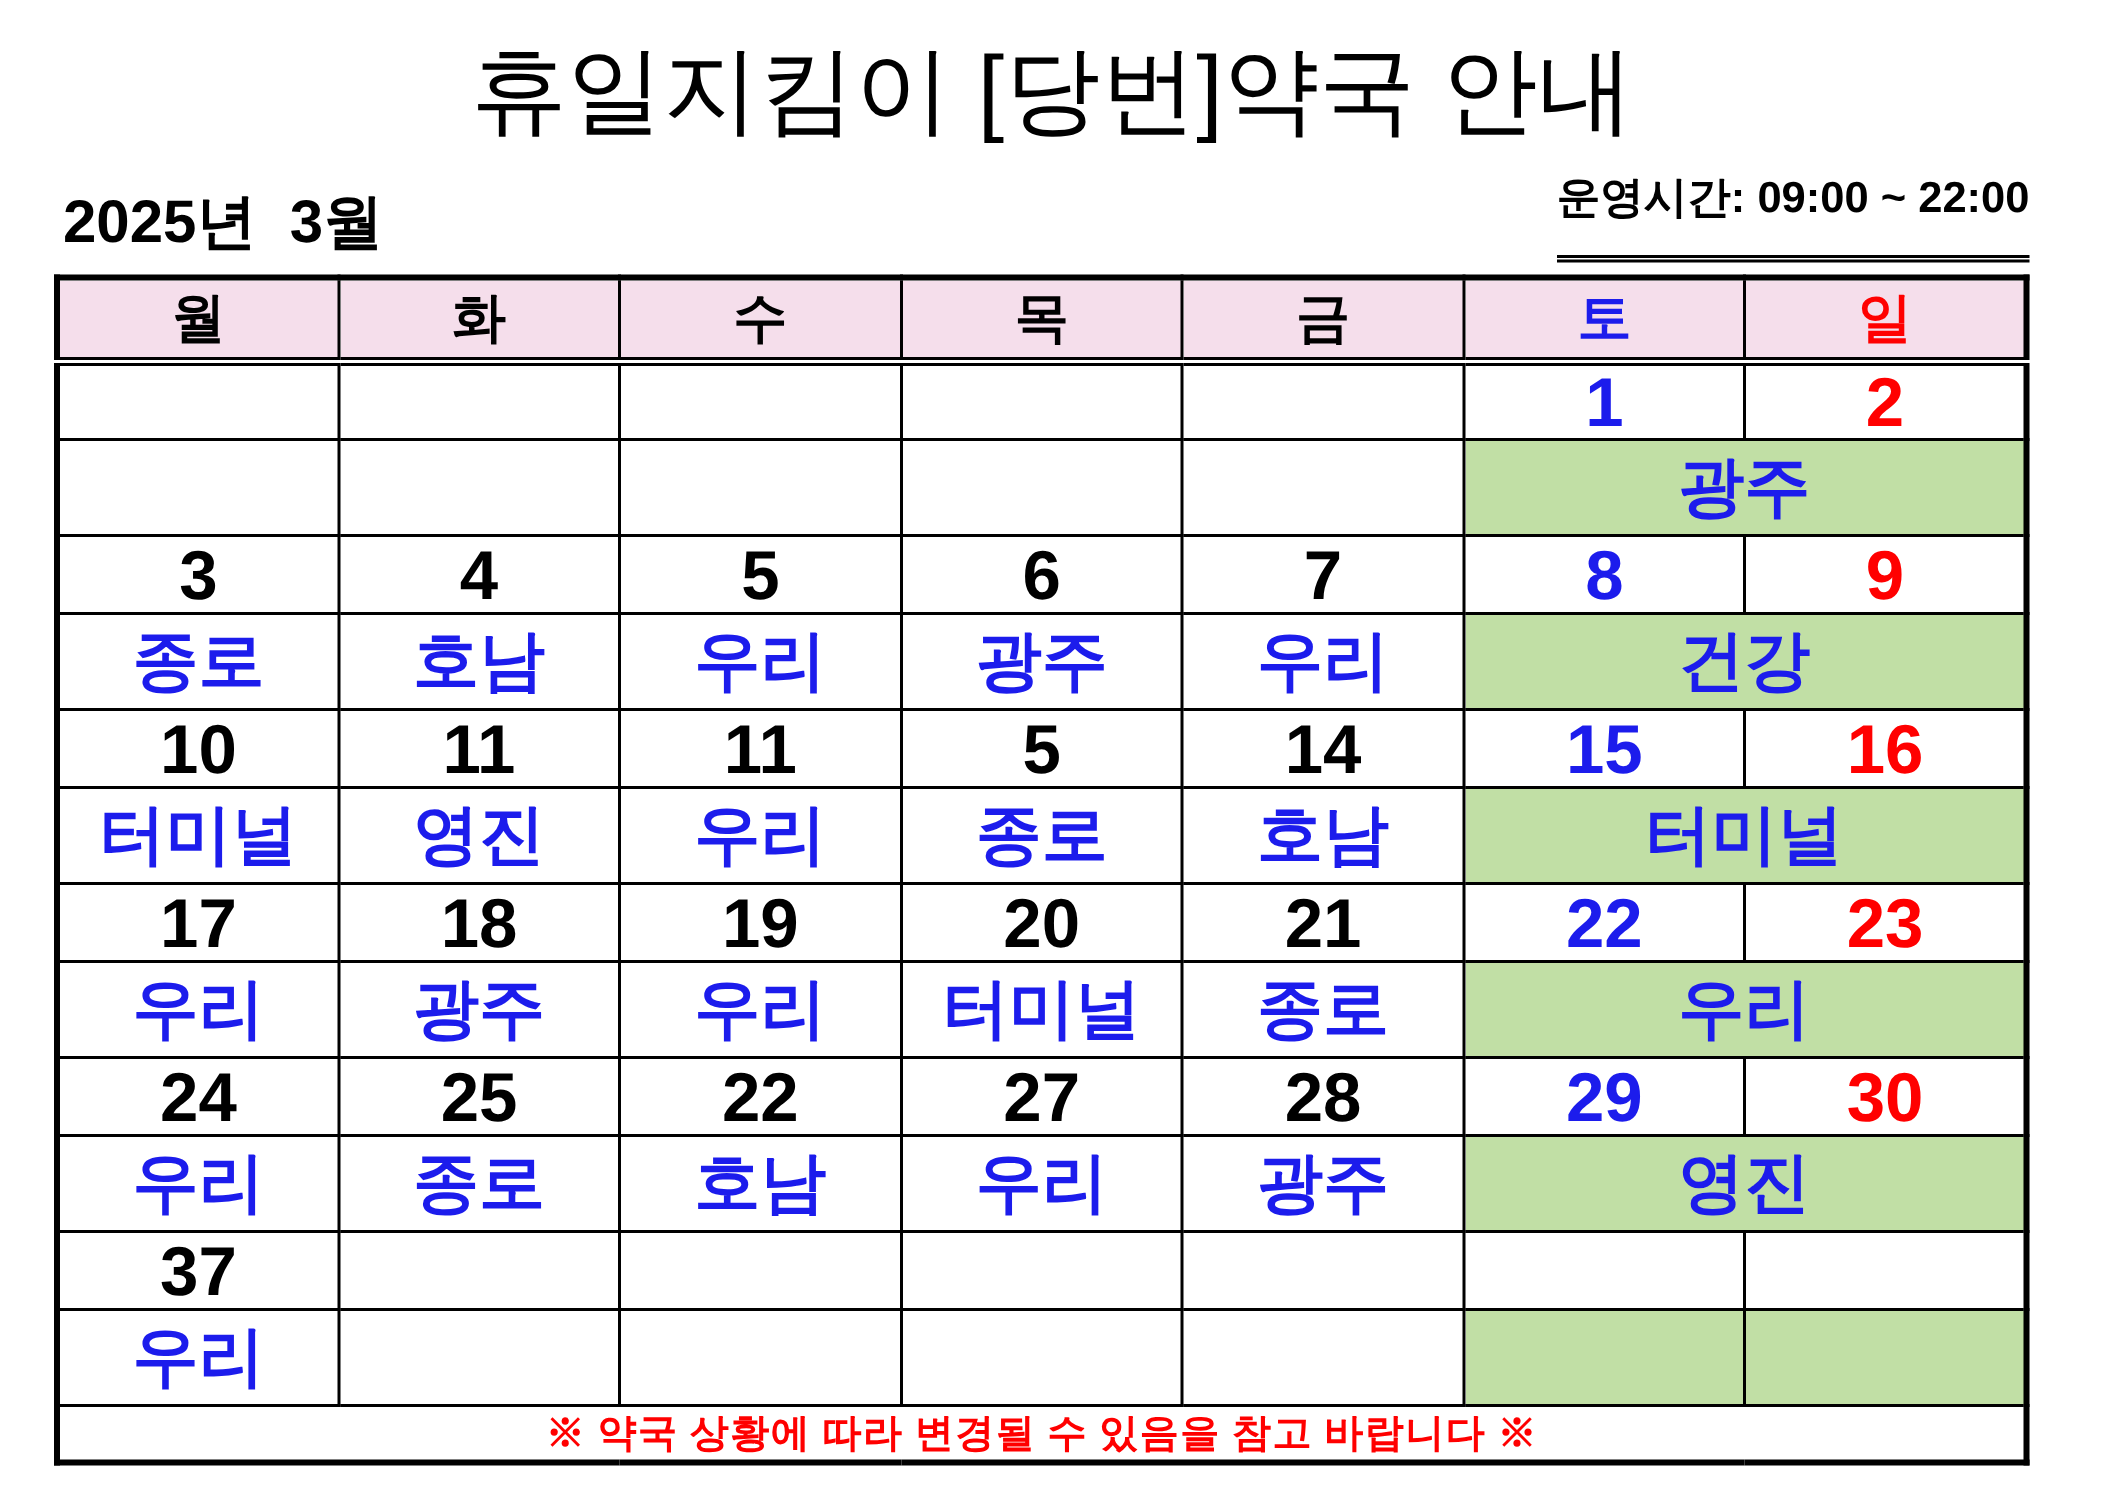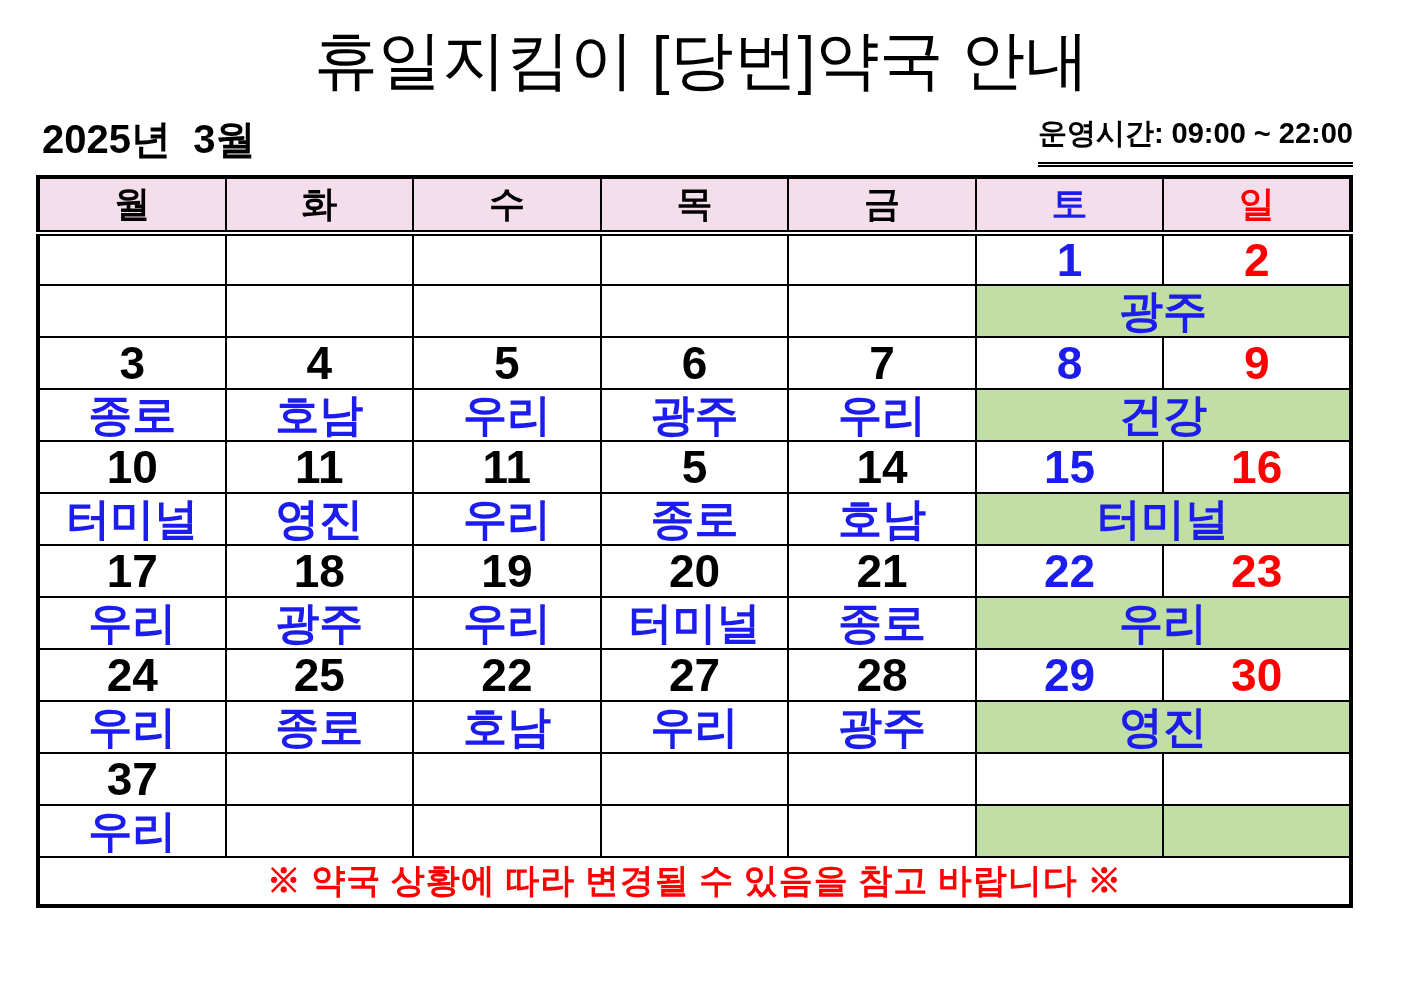--- a/index.html
+++ b/index.html
@@ -31,21 +31,21 @@
   }
   .period {
     font-size: 40px;
     font-weight: bold;
     white-space: pre;
   }
   .hours {
     font-size: 29px;
     font-weight: bold;
     border-bottom: 5px double #000;
-    padding-bottom: 8px;
+    padding-bottom: 18px;
     white-space: pre;
   }
 
   table.calendar {
     margin-left: 36px;
     width: 1317px;
     border-collapse: collapse;
     table-layout: fixed;
     border: 4px solid #000;
   }
@@ -60,42 +60,42 @@
 
   thead tr { height: 56px; }
   thead th {
     background: var(--header-bg, #f5deeb);
     font-size: 36px;
     font-weight: bold;
     border-bottom: 6px double #000;
   }
 
   tr.date-row   { height: 52px; }
-  tr.pharm-row  { height: 52px; }
+  tr.pharm-row  { height: 64px; }
 
   tr.date-row td {
     font-size: 46px;
     font-weight: bold;
     line-height: 1;
   }
   tr.pharm-row td {
     font-size: 44px;
     font-weight: bold;
     line-height: 1;
     color: var(--pharmacy, #1c1cec);
   }
 
   .sat { color: var(--saturday, #1c1cec); }
   .sun { color: var(--sunday, #ff0000); }
   td.weekend { background: var(--weekend-bg, #c1dfa5); }
 
   tr.note-row { height: 31px; }
   tr.note-row td {
     font-family: "Liberation Serif", "DejaVu Serif", serif;
-    font-size: 34px;
+    font-size: 26px;
     font-weight: bold;
     color: var(--note, #ff0000);
     letter-spacing: 1px;
   }
 </style>
 </head>
 <body>
 
 <div class="page">
 

